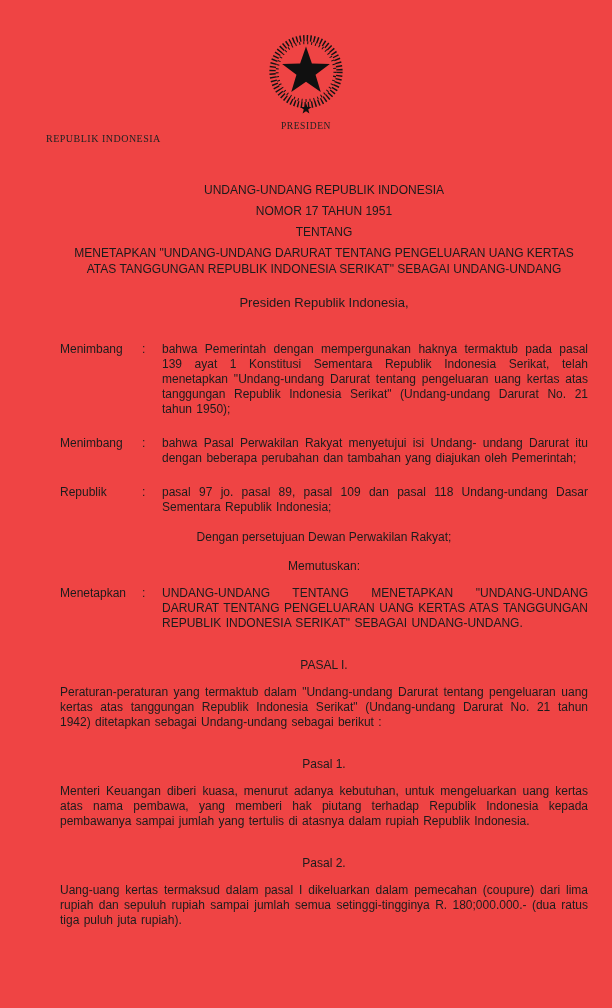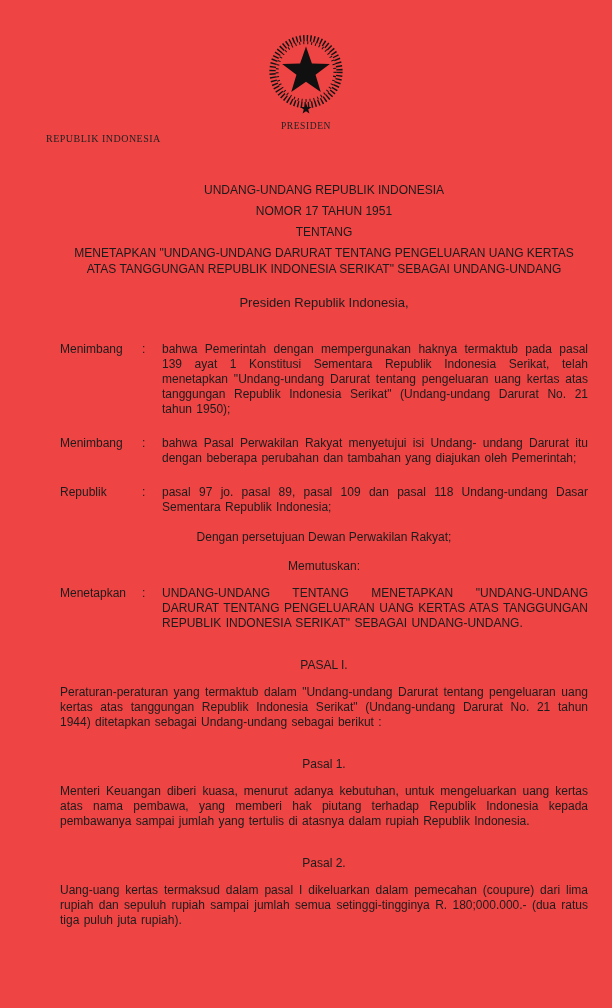--- a/index.html
+++ b/index.html
@@ -115,21 +115,21 @@
     <div class="center-line decides">Memutuskan:</div>
 
     <div class="clause enactment">
       <div class="lbl">Menetapkan</div>
       <div class="sep">:</div>
       <div class="txt">UNDANG-UNDANG TENTANG MENETAPKAN "UNDANG-UNDANG DARURAT TENTANG PENGELUARAN UANG KERTAS ATAS TANGGUNGAN REPUBLIK INDONESIA SERIKAT" SEBAGAI UNDANG-UNDANG.</div>
     </div>
 
     <div>
       <div class="art-heading">PASAL I.</div>
-      <div class="art-body">Peraturan-peraturan yang termaktub dalam "Undang-undang Darurat tentang pengeluaran uang kertas atas tanggungan Republik Indonesia Serikat" (Undang-undang Darurat No. 21 tahun 1944) ditetapkan sebagai Undang-undang sebagai berikut :</div>
+      <div class="art-body">Peraturan-peraturan yang termaktub dalam "Undang-undang Darurat tentang pengeluaran uang kertas atas tanggungan Republik Indonesia Serikat" (Undang-undang Darurat No. 21 tahun 1942) ditetapkan sebagai Undang-undang sebagai berikut :</div>
     </div>
 
     <div>
       <div class="art-heading">Pasal 1.</div>
       <div class="art-body">Menteri Keuangan diberi kuasa, menurut adanya kebutuhan, untuk mengeluarkan uang kertas atas nama pembawa, yang memberi hak piutang terhadap Republik Indonesia kepada pembawanya sampai jumlah yang tertulis di atasnya dalam rupiah Republik Indonesia.</div>
     </div>
 
     <div>
       <div class="art-heading">Pasal 2.</div>
       <div class="art-body">Uang-uang kertas termaksud dalam pasal I dikeluarkan dalam pemecahan (coupure) dari lima rupiah dan sepuluh rupiah sampai jumlah semua setinggi-tingginya R. 180;000.000.- (dua ratus tiga puluh juta rupiah).</div>

